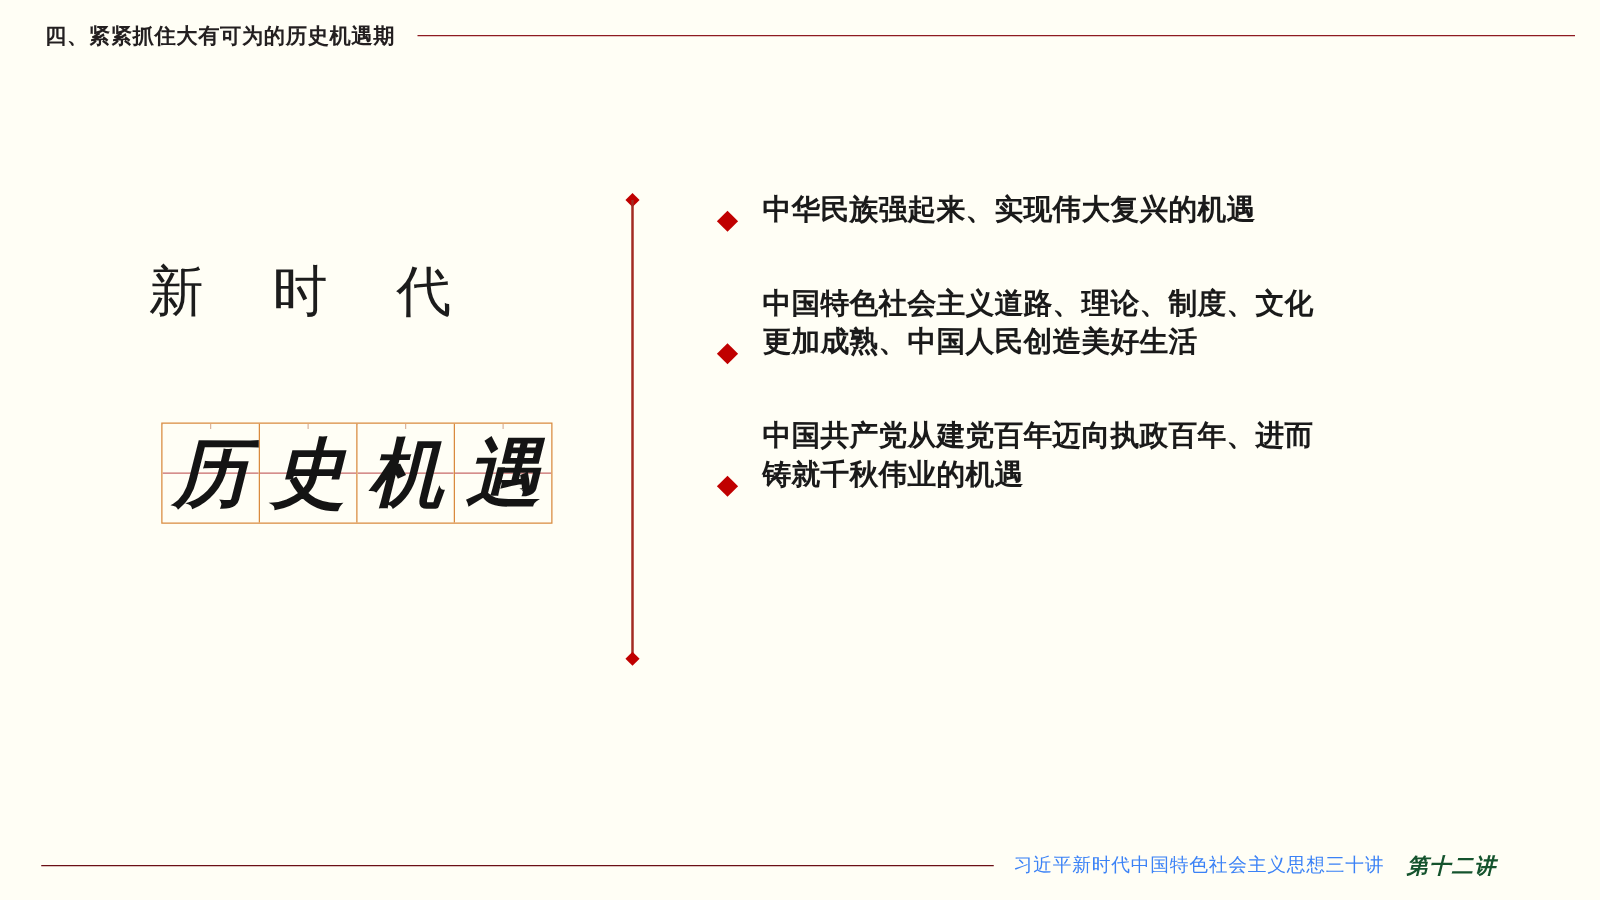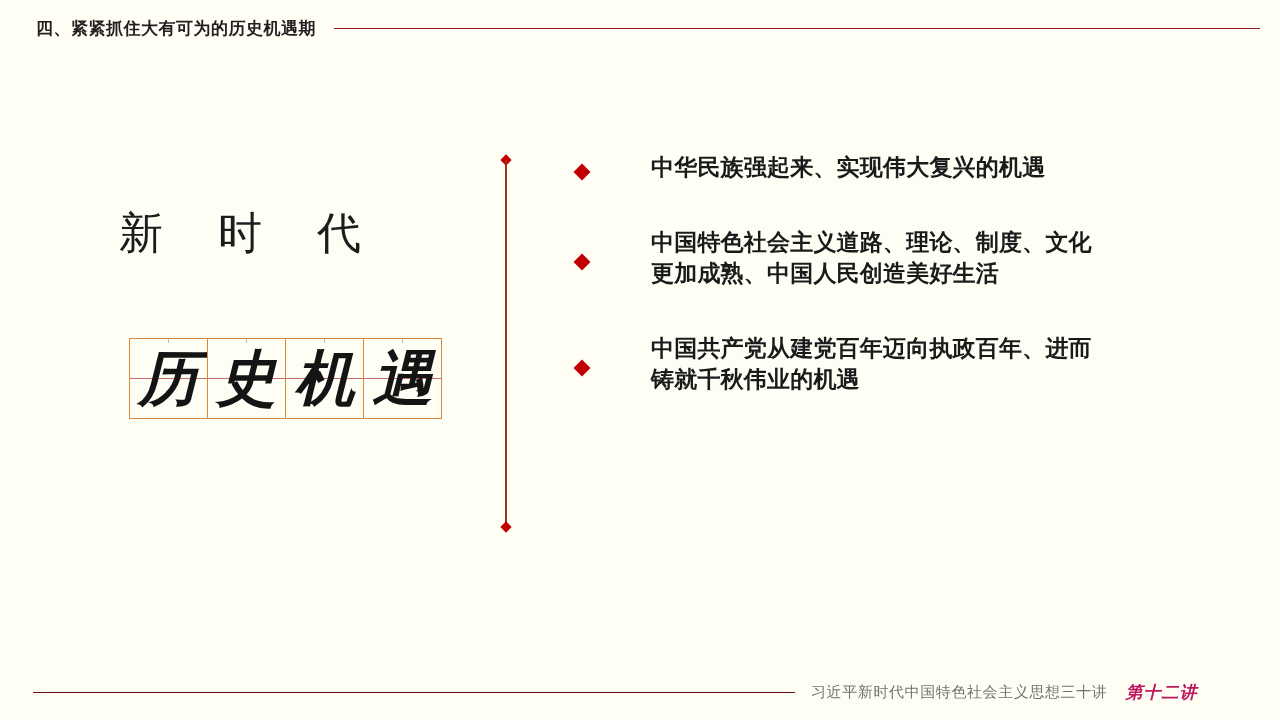--- a/index.html
+++ b/index.html
@@ -170,23 +170,22 @@
 
   
   .bullet-list {
     position: absolute;
     left: 576px;
     top: 152px;
     width: 660px;
   }
   .bullet-item {
     display: flex;
-    align-items: center;
+    align-items: flex-end;
     margin-bottom: 44px;
-    gap: 41px;
   }
   .bullet-item:last-child { margin-bottom: 18px; }
   .bullet-marker {
     flex: 0 0 auto;
     width: 12px;
     height: 12px;
     background: #c00000;
     transform: rotate(45deg);
     margin-top: 8px;
     margin-right: 22px;
@@ -213,31 +212,31 @@
   .footer-rule {
     margin-left: 33px;
     width: 762px;
     height: 0;
     border-top: 1.6px solid #6b0f16;
   }
   .footer-series {
     margin-left: 16px;
     font-family: "Liberation Serif", "DejaVu Serif", serif;
     font-size: 15px;
-    color: #737373;
+    color: #3b82f6;
     letter-spacing: 0.6px;
     white-space: nowrap;
   }
   .footer-lecture {
     margin-left: 18px;
     font-family: "Liberation Serif", "DejaVu Serif", serif;
     font-size: 17px;
     font-weight: bold;
     font-style: italic;
-    color: #be185d;
+    color: #14532d;
     letter-spacing: 1px;
     white-space: nowrap;
   }
 </style>
 </head>
 <body>
 
 <div class="slide-header">
   <div class="header-title">四、紧紧抓住大有可为的历史机遇期</div>
   <div class="header-rule"></div>

